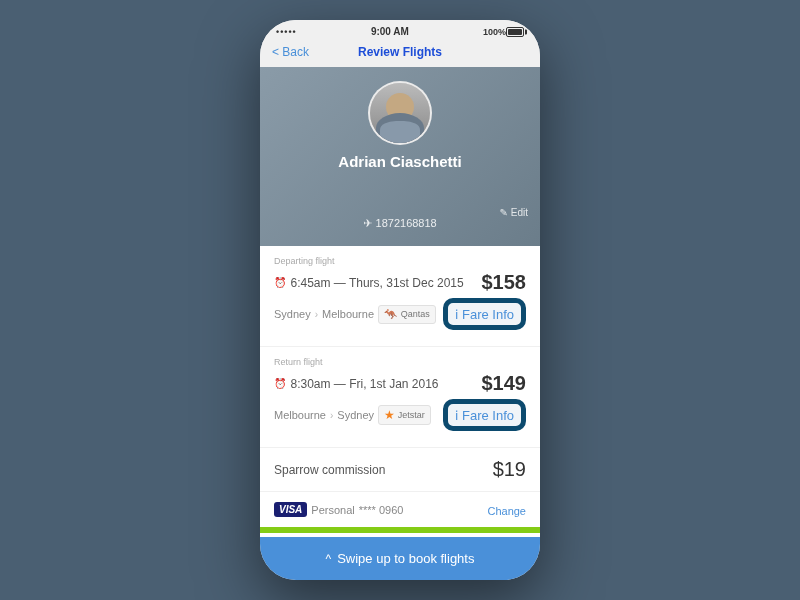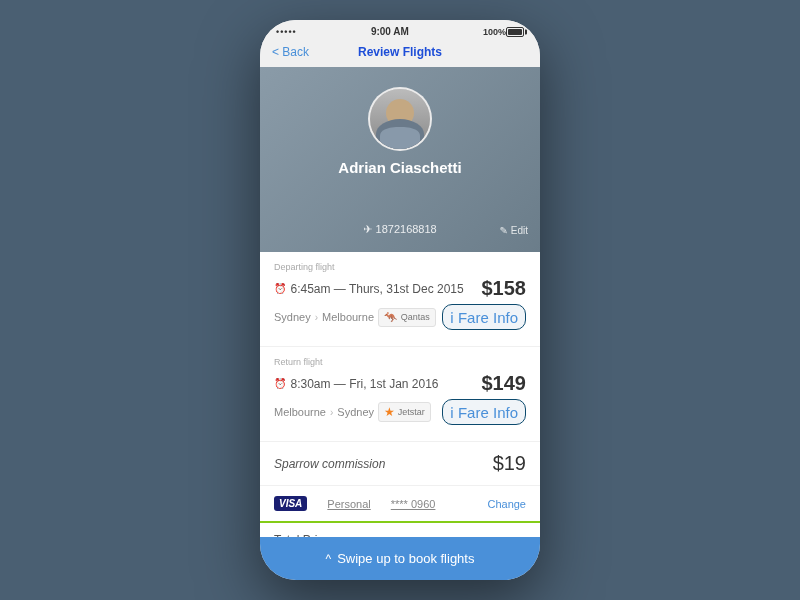--- a/index.html
+++ b/index.html
@@ -68,21 +68,21 @@
       position: absolute; left: 12px;
       font-size: 12px; color: #4a90d9;
       display: flex; align-items: flex-start; gap: 2px;
       cursor: pointer;
     }
     .nav-title { font-size: 12px; font-weight: 600; color: #1d4ed8; }
 
     
     .profile-section {
       background: linear-gradient(135deg, #8a9ba8 0%, #6b7d8a 100%);
-      padding: 20px 16px 16px;
+      padding: 14px 16px 16px;
       display: flex;
       flex-direction: column;
       align-items: center;
       position: relative;
       flex-shrink: 0;
     }
     .avatar-container {
       width: 64px; height: 64px;
       border-radius: 50%;
       overflow: hidden;
@@ -125,21 +125,21 @@
 
     .profile-name {
       font-size: 15px; font-weight: 600; color: #fff;
       margin-bottom: 3px;
     }
     .profile-phone {
       font-size: 11px; color: rgba(255,255,255,0.85);
       display: flex; align-items: center; gap: 3px; margin-top: 44px;
     }
     .edit-btn {
-      position: absolute; right: 12px; bottom: 16px;
+      position: absolute; right: 12px; bottom: 28px;
       font-size: 10px; color: rgba(255,255,255,0.8);
       display: flex; align-items: center; gap: 2px;
     }
 
     
     .content-area {
       background: #fff;
       flex: 1;
       overflow-y: auto;
     }
@@ -162,47 +162,47 @@
       display: flex; justify-content: space-between; align-items: center;
     }
     .flight-route { font-size: 11px; color: #888; display: flex; align-items: center; gap: 4px; }
     .airline-badge {
       background: #f5f5f5; border: 1px solid #e0e0e0;
       border-radius: 3px; padding: 2px 5px;
       font-size: 9px; color: #777;
       display: flex; align-items: center; gap: 3px;
     }
     .fare-info-btn {
-      background: #f0f4f8; border: 1px solid #0c4a6e;
+      background: #f0f4f8; border: 5px solid #0c4a6e;
       border-radius: 10px; padding: 2px 7px;
-      font-size: 15px; color: #4a90d9;
+      font-size: 13px; color: #4a90d9;
       display: flex; align-items: center; gap: 2px;
       cursor: pointer;
     }
 
     
     .commission-row {
       padding: 10px 14px;
       display: flex; justify-content: space-between; align-items: center;
       border-bottom: 1px solid #f0f0f0;
     }
-    .commission-label { font-size: 12px; color: #555; font-style: italic; }
+    .commission-label { font-size: 12px; color: #555; }
     .commission-price { font-size: 20px; font-weight: 300; color: #333; }
 
     
     .payment-row {
       padding: 10px 14px;
-      display: flex; justify-content: space-between; align-items: center;
-      border-bottom: 2px solid #84cc16;
+      display: flex; justify-content: space-between; align-items: flex-end;
+      border-bottom: 6px solid #84cc16;
     }
     .visa-badge {
       background: #1a1f71; color: #fff; border-radius: 3px;
       padding: 2px 5px; font-size: 10px; font-weight: 700; font-style: italic;
     }
-    .payment-detail { font-size: 11px; color: #888; margin-left: 20px; text-decoration: underline; }
+    .payment-detail { font-size: 11px; color: #888; margin-left: 4px; }
     .change-btn { font-size: 11px; color: #4a90d9; cursor: pointer; }
 
     
     .total-row {
       padding: 10px 14px;
       display: flex; justify-content: space-between; align-items: center;
     }
     .total-label { font-size: 12px; color: #555; }
     .total-right { display: flex; align-items: center; gap: 10px; }
     .toggle-circle {

